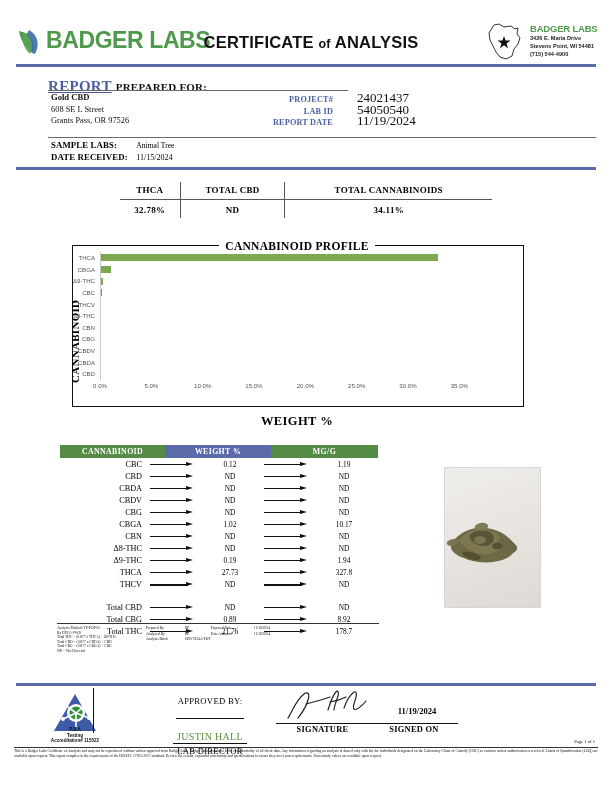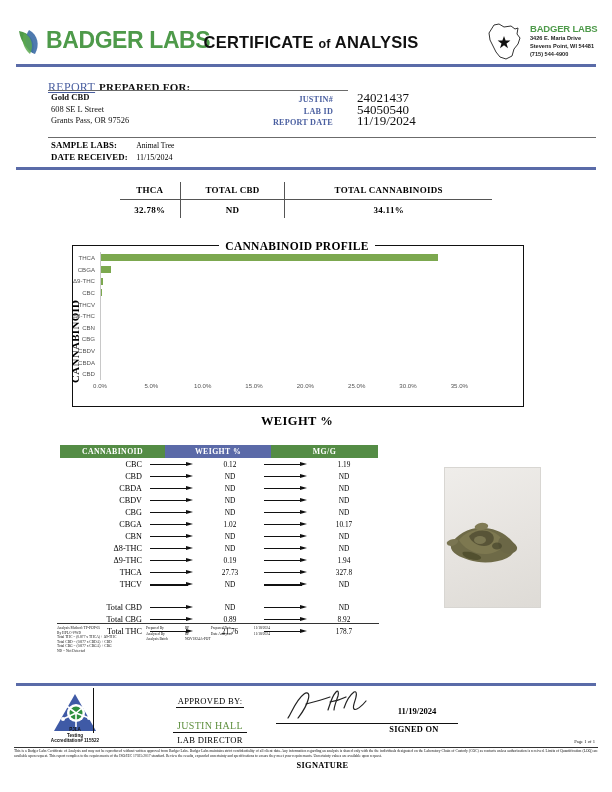--- a/index.html
+++ b/index.html
@@ -16,21 +16,21 @@
   .coa-title .small{font-size:12.5px;}
   .wi-badge{position:absolute;left:484px;top:22px;width:120px;height:42px;}
   .wi-map{position:absolute;left:0;top:0;width:44px;height:40px;}
   .wi-lines{position:absolute;left:46px;top:1px;}
   .wi-lines .brand{font-family:"Liberation Sans",sans-serif;font-weight:bold;font-size:9.5px;color:#4e9a4a;letter-spacing:-0.2px;}
   .wi-lines .addr{font-family:"Liberation Sans",sans-serif;font-weight:bold;font-size:5.6px;color:#222;line-height:1.45;}
   .rule-blue{position:absolute;left:16px;width:580px;height:3px;background:#5a6ba8;}
 
   
   .report-head{position:absolute;left:48px;top:77px;}
-  .report-word{font-family:"Liberation Serif",serif;font-weight:normal;font-size:12px;color:#4a5fa0;
+  .report-word{font-family:"Liberation Serif",serif;font-weight:bold;font-size:15px;color:#4a5fa0;
      text-decoration:underline;letter-spacing:0.3px;}
   .prep-for{font-family:"Liberation Serif",serif;font-weight:bold;font-size:11px;color:#111;letter-spacing:0.2px;}
   .addr-block{position:absolute;left:51px;top:92px;font-size:8.4px;line-height:11.6px;color:#111;}
   .addr-block .co{font-weight:bold;font-size:8.6px;}
   .meta-block{position:absolute;left:255px;top:92px;width:250px;font-size:8px;}
   .meta-row{height:11.6px;line-height:11.6px;}
   .meta-lbl{display:inline-block;width:78px;text-align:right;font-weight:bold;color:#4a5fa0;font-size:8.2px;letter-spacing:0.2px;}
   .meta-val{display:inline-block;padding-left:7px;color:#111;font-size:13px;margin-left:15px;}
   .hr-thin{position:absolute;height:1px;background:#6b6b6b;}
   .sample-block{position:absolute;left:51px;top:140px;font-size:9px;}
@@ -100,21 +100,21 @@
      background:#e9e7e2;border:1px solid #d8d6d2;}
   .photo .bg{position:absolute;inset:0;background:linear-gradient(160deg,#efedea 0%,#e6e3df 55%,#dedbd6 100%);}
 
   
   .appr-rule{position:absolute;left:16px;top:683px;width:580px;height:2.5px;background:#5a6ba8;}
   .pjla{position:absolute;left:52px;top:691px;width:46px;height:50px;}
   .pjla-txt{position:absolute;left:40px;top:727px;width:70px;text-align:center;
      font-family:"Liberation Sans",serif;font-size:4.6px;font-weight:bold;color:#111;line-height:5.5px;}
   .appr{position:absolute;left:155px;top:690px;width:110px;text-align:center;}
   .appr .l1{font-family:"Liberation Serif",serif;font-size:8.6px;font-weight:normal;letter-spacing:0.3px;
-     border-bottom:0.8px solid #111;display:inline-block;padding:0 2px 1px;}
+     border-bottom:0.8px solid #111;display:inline-block;padding:0 2px 12px;}
   .appr .l2{font-family:"Liberation Serif",serif;font-size:10px;color:#5e8f3e;letter-spacing:0.3px;
      border-bottom:0.8px solid #111;display:inline-block;margin-top:12px;padding:0 4px 1px;}
   .appr .l3{font-family:"Liberation Serif",serif;font-size:8.6px;margin-top:2px;letter-spacing:0.3px;}
   .sig-wrap{position:absolute;left:276px;top:690px;width:182px;height:48px;}
   .sig-line{position:absolute;left:0;top:33px;width:182px;height:0.9px;background:#111;}
   .sig-div{position:absolute;left:93px;top:688px;width:0.9px;height:45px;background:#111;}
   .sig-lbl{position:absolute;top:35px;text-align:center;font-family:"Liberation Serif",serif;
      font-weight:bold;font-size:8.4px;letter-spacing:0.3px;}
   .sig-date{position:absolute;left:100px;top:16px;width:82px;text-align:center;
      font-family:"Liberation Serif",serif;font-weight:bold;font-size:8.6px;}
@@ -171,21 +171,21 @@
   <div class="hr-thin" style="left:48px;top:90px;width:300px;"></div>
 
   <div class="addr-block">
     <div class="co">Gold CBD</div>
     <div>608 SE L Street</div>
     <div>Grants Pass, OR 97526</div>
   </div>
 
   <div class="meta-block">
     <div class="meta-row">
-      <span class="meta-lbl">JUSTIN#</span>
+      <span class="meta-lbl">PROJECT#</span>
       <span class="meta-val">24021437</span>
     </div>
     <div class="meta-row">
       <span class="meta-lbl">LAB ID</span>
       <span class="meta-val">54050540</span>
     </div>
     <div class="meta-row">
       <span class="meta-lbl">REPORT DATE</span>
       <span class="meta-val">11/19/2024</span>
     </div>
@@ -617,21 +617,21 @@
       <svg width="86" height="34" viewBox="0 0 86 34">
         <path d="M4 30 C8 24, 12 12, 20 6 C24 3, 26 6, 24 12 C22 20, 17 26, 14 30" stroke="#222" stroke-width="1.2" fill="none" stroke-linecap="round"></path>
         <path d="M22 16 C30 14, 38 12, 46 9" stroke="#222" stroke-width="1.2" fill="none" stroke-linecap="round"></path>
         <path d="M44 22 C46 16, 48 8, 52 4 C54 2, 55 4, 54 8 C52 14, 50 19, 50 22" stroke="#222" stroke-width="1.2" fill="none" stroke-linecap="round"></path>
         <path d="M46 14 C52 13, 58 11, 62 9" stroke="#222" stroke-width="1.2" fill="none" stroke-linecap="round"></path>
         <path d="M60 20 C62 14, 66 7, 70 4 C72 3, 73 5, 72 9 C71 14, 68 19, 70 21 C72 23, 78 18, 82 13" stroke="#222" stroke-width="1.2" fill="none" stroke-linecap="round"></path>
       </svg>
     </div>
     <div class="sig-date">11/19/2024</div>
     <div class="sig-line"></div>
-    <div class="sig-lbl" style="left:0;width:93px;margin-top:36px;">SIGNATURE</div>
+    <div class="sig-lbl" style="left:0;width:93px;">SIGNATURE</div>
     <div class="sig-lbl" style="left:94px;width:88px;">SIGNED ON</div>
   </div>
   <div class="sig-div"></div>
 
   <div class="page-no">Page 1 of 1</div>
   <div class="foot-rule"></div>
   <div class="foot-txt">This is a Badger Labs Certificate of Analysis and may not be reproduced without written approval from Badger Labs. Badger Labs maintains strict confidentiality of all client data. Any information regarding an analysis is shared only with the the individuals designated on the Laboratory Chain of Custody (COC) as contacts unless authorization is received. Limits of Quantification (LOQ) are available upon request. This report complies to the requirements of the ISO/IEC 17025:2017 standard. Review the results, expanded uncertainty and specifications to ensure they meet your requirements. Uncertainty values are available upon request.</div>
 
 </div>
 

